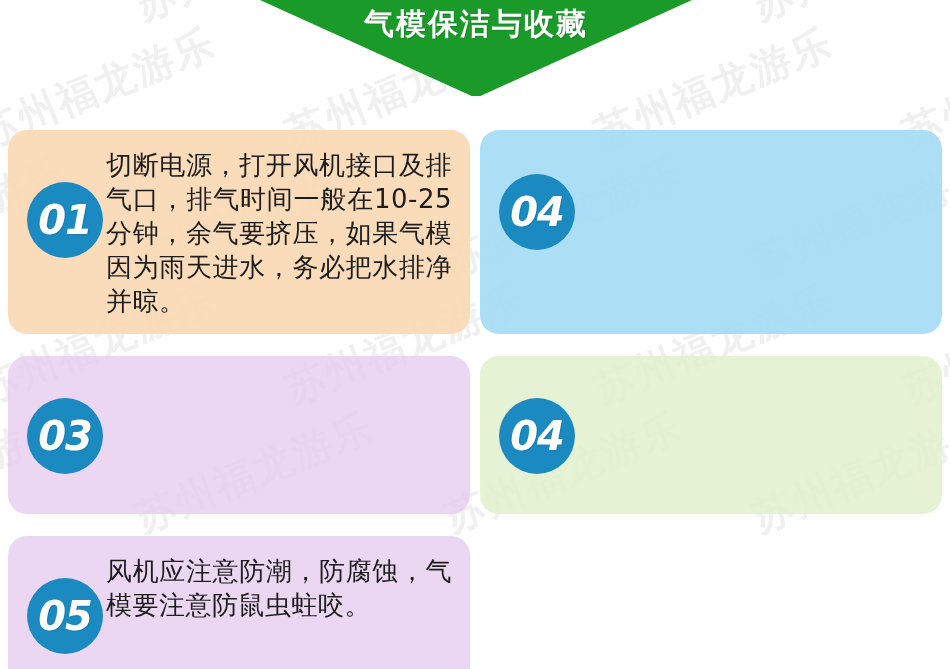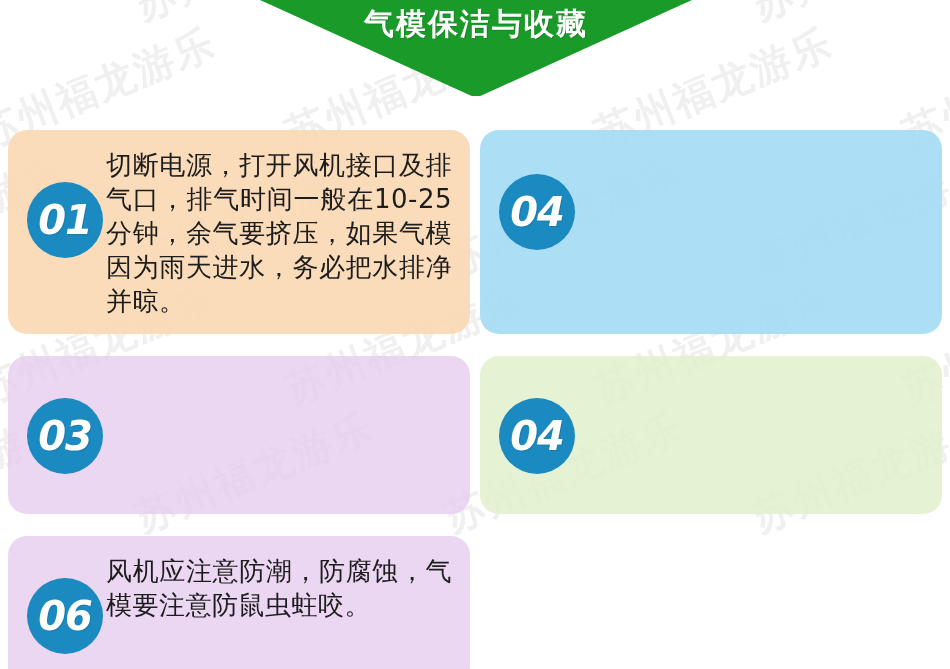--- a/index.html
+++ b/index.html
@@ -216,19 +216,19 @@
       <div class="card c-lavender">
         <div class="badge pos-3">03</div>
       </div>
       <div class="card c-green">
         <div class="badge pos-4">04</div>
       </div>
     </div>
 
     <div class="card-row">
       <div class="card c-lavender short">
-        <div class="badge pos-5">06</div>
+        <div class="badge pos-5">05</div>
         <p class="card-text">风机应注意防潮，防腐蚀，气模要注意防鼠虫蛀咬。</p>
       </div>
     </div>
 
   </div>
 </div>
 
 </body></html>

